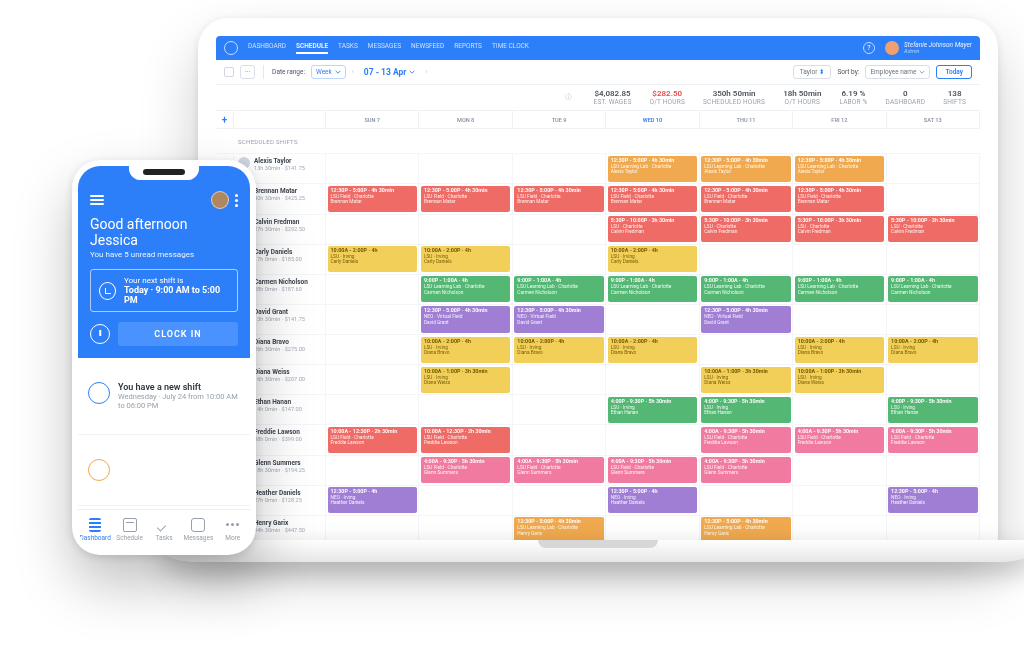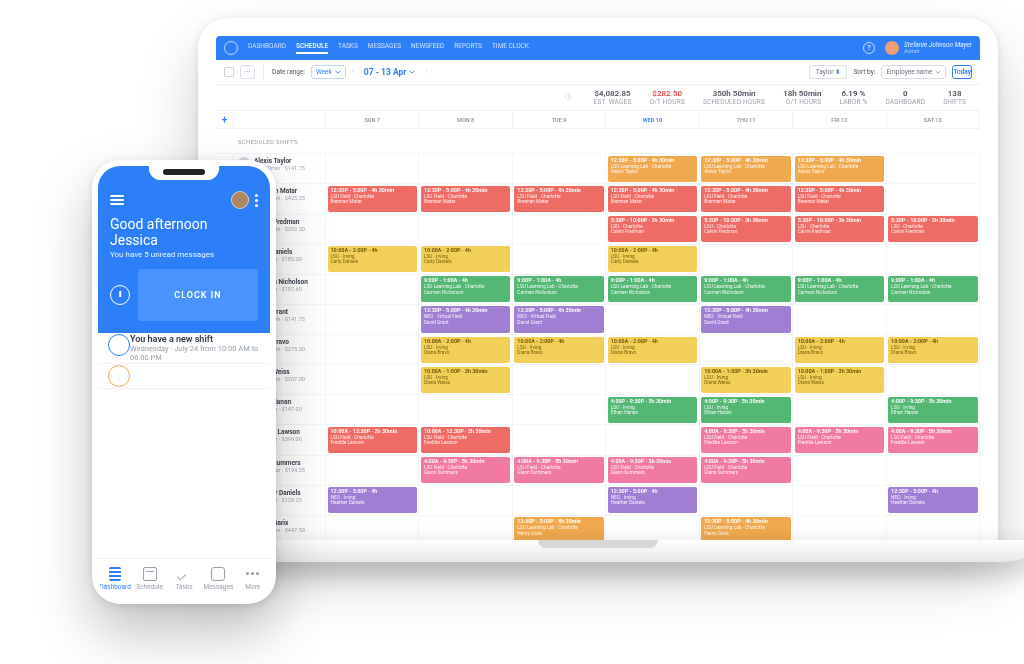--- a/index.html
+++ b/index.html
@@ -77,32 +77,32 @@
   
   .filterbar{
     display:flex; align-items:center; gap:6px; padding:5px 8px; border-bottom:1px solid #eef1f5;
     font-size:6.5px;
   }
   .pillbox{ border:1px solid #d9dee6; border-radius:3px; padding:2px 4px; display:flex; align-items:center; gap:3px; color:#6b7481;}
   .pillbox.blue{ color:#2d7ff9; border-color:#bcd6ff;}
   .pillbox.strong{ font-weight:700; color:#2d7ff9; border:none; font-size:8.5px;}
   .filterbar .spacer{flex:1;}
   .statpill{ border:1px solid #d9dee6; border-radius:3px; padding:2px 6px; color:#6b7481;}
-  .todaybtn{ border:1px solid #2d7ff9; color:#2d7ff9; border-radius:3px; padding:2px 0; font-weight:600;}
+  .todaybtn{ border:1px solid #2d7ff9; color:#2d7ff9; border-radius:3px; padding:2px 8px; font-weight:600;}
   .ck{ width:10px; height:10px; border:1px solid #cfd6e1; border-radius:2px;}
 
   
   .statsrow{
     display:flex; justify-content:flex-end; gap:18px; padding:4px 14px 4px 8px; border-bottom:1px solid #eef1f5;
     font-size:6.5px;
   }
   .stat{ text-align:center; }
   .stat .val{ font-size:8px; font-weight:600; color:#4c535e;}
   .stat .val.red{ color:#e84a4a;}
-  .stat .lbl{ color:#9aa1ad; letter-spacing:.2px;text-align:right;}
+  .stat .lbl{ color:#9aa1ad; letter-spacing:.2px;}
   .statsrow .info{ align-self:center; color:#b6bdc7; margin-right:4px;}
 
   
   .grid{
     flex:1; overflow:hidden;
     display:grid;
     grid-template-columns: 18px 92px repeat(7, 1fr);
     font-size:5.6px;
   }
   .hdrcell{ border-bottom:1px solid #eef1f5; border-right:1px solid #eef1f5;
@@ -126,21 +126,21 @@
   .shift .nm2{ font-size:4.8px; opacity:.9;}
   .c-orange{ background:#f0a94e;}
   .c-red{ background:#ee6b66;}
   .c-green{ background:#55b774;}
   .c-purple{ background:#9f7ed4;}
   .c-yellow{ background:#f2cf58; color:#6c5400;}
   .c-rose{ background:#f07aa0;}
 
   
   .phone{
-    position:absolute; left:92px; top:160px; width:184px; height:444px;
+    position:absolute; left:72px; top:160px; width:184px; height:395px;
     background:#fff; border-radius:28px; box-shadow:0 28px 56px rgba(0,0,0,0.25), 0 2px 8px rgba(0,0,0,0.12);
     padding:6px; overflow:hidden;
   }
   .notch{ position:absolute; top:4px; left:50%; transform:translateX(-50%);
     width:70px; height:16px; background:#fff; border-radius:0 0 12px 12px; z-index:5;
     box-shadow: inset 0 0 0 2px #fff;
   }
   .notch::after{ content:""; position:absolute; left:50%; top:5px; transform:translateX(-50%);
     width:42px; height:6px; background:#222; border-radius:3px;}
   .pscreen{
@@ -165,26 +165,26 @@
   }
   .nsicon{ width:18px; height:18px; border:1.5px solid #fff; border-radius:50%; position:relative;}
   .nsicon::after{content:""; position:absolute; left:50%; top:50%; width:5px; height:5px; border-left:1.5px solid #fff; border-bottom:1.5px solid #fff; transform:translate(-50%,-50%) rotate(0);}
   .nextshift .b{ font-weight:700; font-size:9px;}
   .clockin{
     margin-top:10px; display:flex; align-items:center; gap:8px;
   }
   .clockicon{ width:20px; height:20px; border:1.5px solid #fff; border-radius:50%; position:relative;}
   .clockicon::after{content:""; position:absolute; left:50%; top:25%; width:1.5px; height:6px; background:#fff; transform:translateX(-50%);}
   .clockbtn{
-    flex:1; background:#4a93ff; color:#fff; text-align:center; padding:21px 0;
+    flex:1; background:#4a93ff; color:#fff; text-align:center; padding:7px 0;
     border-radius:3px; font-size:9px; letter-spacing:1px; font-weight:600;
   }
 
   .feed{ flex:1; overflow:hidden; background:#fff;}
-  .fitem{ display:flex; gap:0; padding:1px 10px; border-bottom:1px solid #f0f2f6;}
+  .fitem{ display:flex; gap:8px; padding:24px 10px; border-bottom:1px solid #f0f2f6;}
   .fico{ width:22px; height:22px; border:1.6px solid #2d7ff9; border-radius:50%; display:flex; align-items:center; justify-content:center; flex:none;}
   .fico.orange{ border-color:#f0a94e;}
   .fico.gray{ border:none; background:#4c535e;}
   .fico.gray::after{content:""; width:8px; height:8px; background:#cfd6e1; border-radius:50%;}
   .fitem .tt{ font-size:9px; color:#2e3744; font-weight:600;}
   .fitem .ss{ font-size:7.5px; color:#98a0ab;}
 
   .tabbar{ height:40px; border-top:1px solid #eceff4; display:flex;}
   .tab{ flex:1; display:flex; flex-direction:column; align-items:center; justify-content:center; gap:2px; color:#98a0ab; font-size:6.5px;}
   .tab.active{ color:#2d7ff9;}
@@ -868,20 +868,27 @@
           <div class="pdots">
               <span></span>
               <span></span>
               <span></span>
             </div>
         </div>
       </div>
       <h1>Good afternoon Jessica</h1>
       <p>You have 5 unread messages</p>
 
+      <div class="nextshift">
+        <div class="nsicon"></div>
+        <div>
+          <div style="font-size:8px;">Your next shift is</div>
+          <div class="b">Today · 9:00 AM to 5:00 PM</div>
+        </div>
+      </div>
 
       <div class="clockin">
         <div class="clockicon"></div>
         <div class="clockbtn">CLOCK IN</div>
       </div>
     </div>
 
     <div class="feed" id="feed">
         <div class="fitem">
           <div class="fico"></div>

